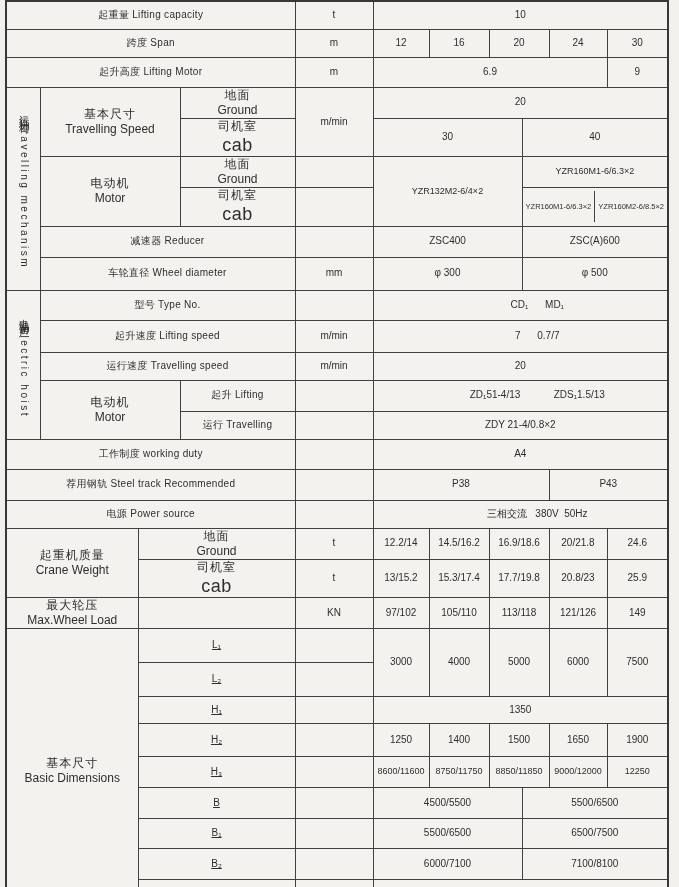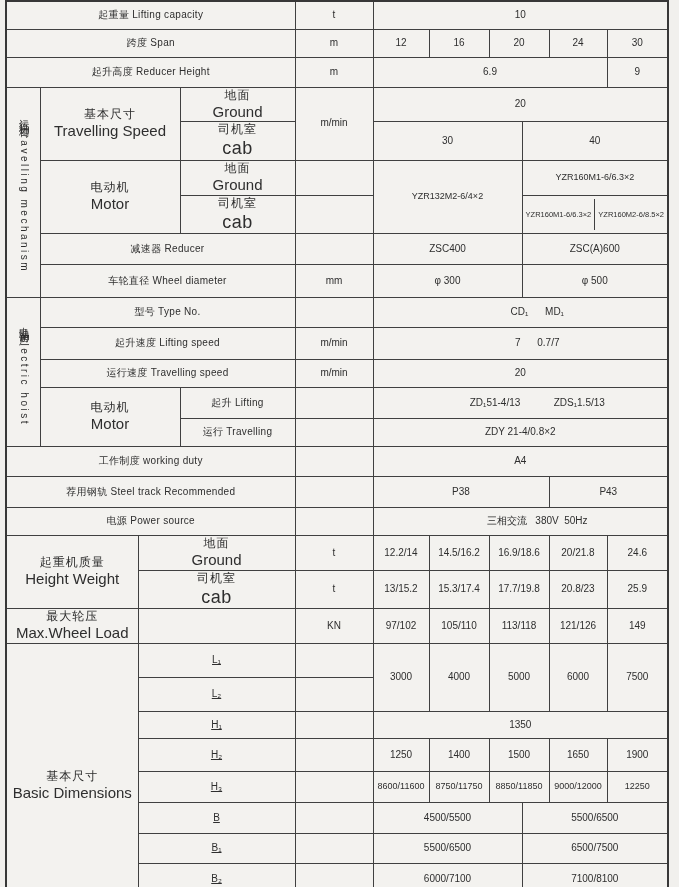--- a/index.html
+++ b/index.html
@@ -22,21 +22,21 @@
     text-align:center; vertical-align:middle;
     padding:0; overflow:hidden;
     font-size:10px; line-height:1.25;
     color:#2e2e2e;
   }
   td.lbl { font-size:10px; letter-spacing:0.3px; }
   td.val { font-size:10px;margin-top:40px; }
   td.val-sm { font-size:9px; }
   td.pre { white-space:pre;padding-left:34px; }
   .two .zh { display:block; font-size:12px; letter-spacing:1px; }
-  .two .en { display:block; font-size:15px; }
+  .two .en { display:block; font-size:12px; }
   .two .cabbig { display:block; font-size:18px; letter-spacing:0.5px; }
   td.vert {
     writing-mode:vertical-rl; text-orientation:mixed;
     font-size:10px; letter-spacing:2.5px;
     padding:4px 0;
   }
   td.dim { font-size:10px;text-decoration:underline; }
   .split2 { display:flex; height:31px; align-items:stretch; }
   .split2 > div {
     flex:1; display:flex; align-items:center; justify-content:center;
@@ -73,21 +73,21 @@
     <td colspan="4" class="lbl">跨度 Span</td>
     <td>m</td>
     <td class="val">12</td>
     <td class="val">16</td>
     <td colspan="2" class="val">20</td>
     <td class="val">24</td>
     <td class="val">30</td>
   </tr>
 
   <tr style="height:30px">
-    <td colspan="4" class="lbl">起升高度  Reducer Height</td>
+    <td colspan="4" class="lbl">起升高度  Lifting Motor</td>
     <td>m</td>
     <td colspan="5" class="val">6.9</td>
     <td class="val">9</td>
   </tr>
 
   <tr style="height:27px">
     <td rowspan="6" class="vert">运行机构  Travelling mechanism</td>
     <td colspan="2" rowspan="2" class="two">
       <span class="zh">基本尺寸</span>
       <span class="en">Travelling Speed</span>
@@ -201,21 +201,21 @@
 
   <tr style="height:28px">
     <td colspan="4" class="lbl">电源  Power source</td>
     <td></td>
     <td colspan="6" class="val pre">三相交流   380V  50Hz</td>
   </tr>
 
   <tr style="height:28px">
     <td colspan="2" rowspan="2" class="two">
       <span class="zh">起重机质量</span>
-      <span class="en">Height Weight</span>
+      <span class="en">Crane Weight</span>
     </td>
     <td colspan="2" class="two">
       <span class="zh">地面</span>
       <span class="en">Ground</span>
     </td>
     <td>t</td>
     <td class="val">12.2/14</td>
     <td class="val">14.5/16.2</td>
     <td colspan="2" class="val">16.9/18.6</td>
     <td class="val">20/21.8</td>

